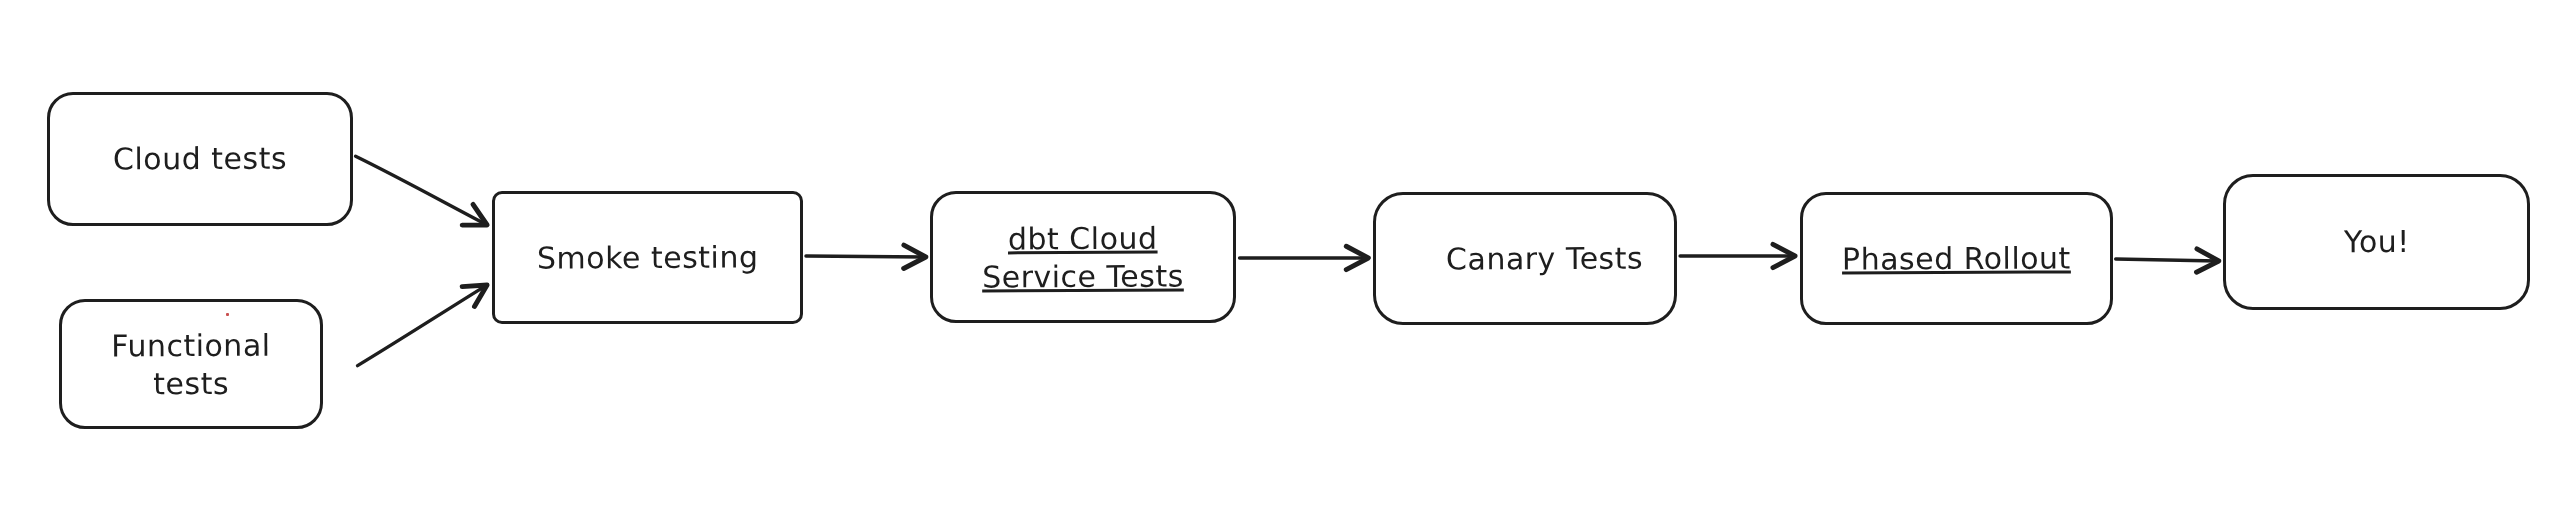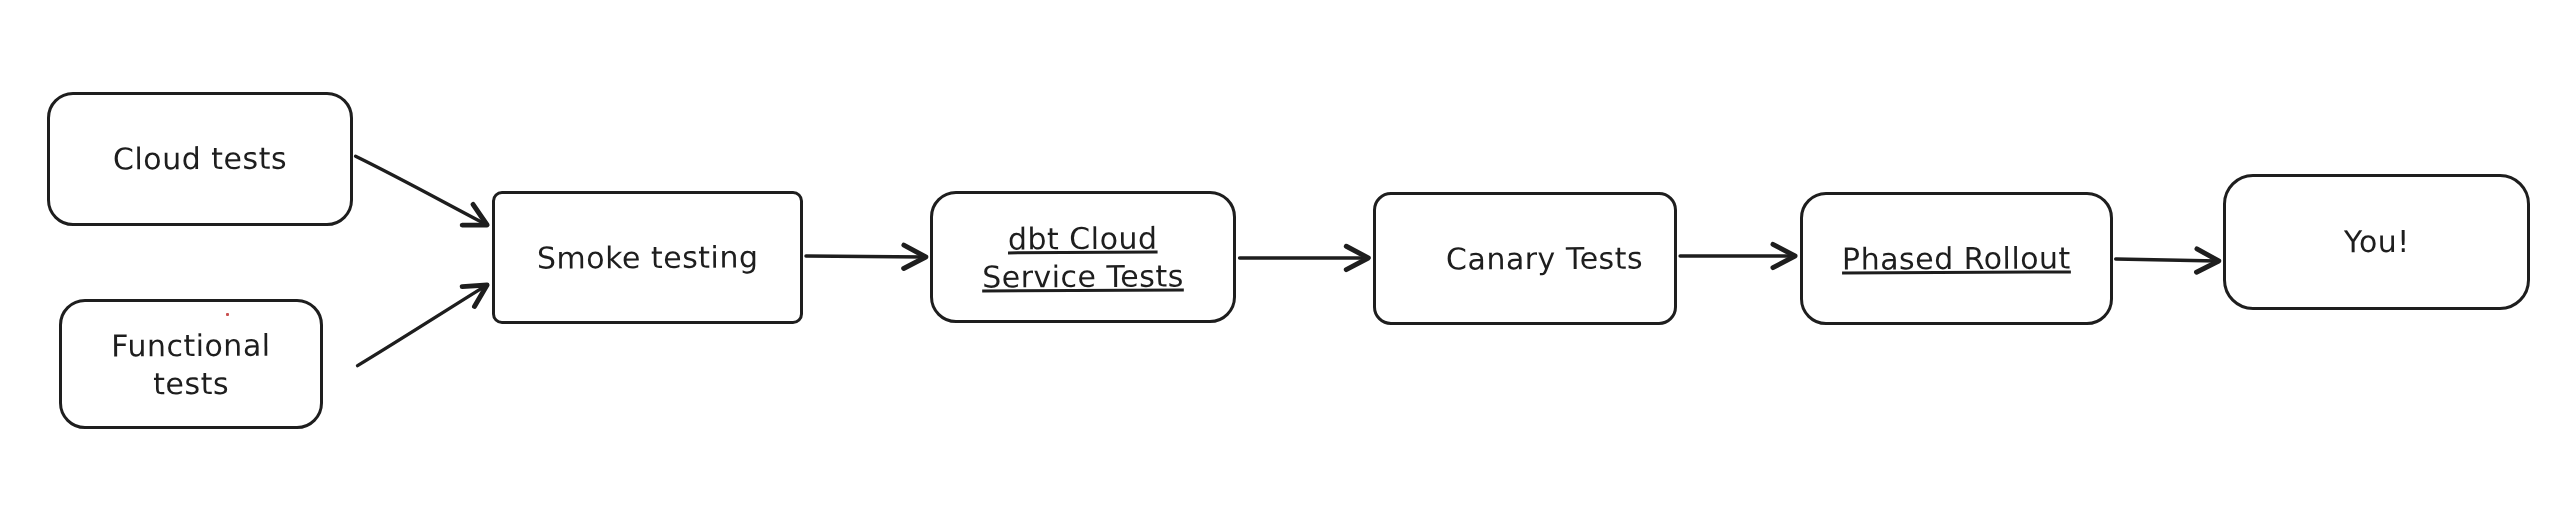--- a/index.html
+++ b/index.html
@@ -39,21 +39,21 @@
   }
   .node .label {
     white-space: pre-line;
     padding: 0 14px;
     transform: rotate(-0.3deg);
   }
   .node-unit-tests        { left: 47px;   top: 92px;  width: 306px; height: 134px; }
   .node-functional-tests  { left: 59px;   top: 299px; width: 264px; height: 130px; }
   .node-smoke-testing     { left: 492px;  top: 191px; width: 311px; height: 133px; border-radius: 10px; }
   .node-dbt-cloud         { left: 930px;  top: 191px; width: 306px; height: 132px; text-decoration: underline; }
-  .node-canary-tests      { left: 1373px; top: 192px; width: 304px; height: 133px; border-radius: 18px; padding-left: 40px; }
+  .node-canary-tests      { left: 1373px; top: 192px; width: 304px; height: 133px; border-radius: 30px; padding-left: 40px; }
   .node-phased-rollout    { left: 1800px; top: 192px; width: 313px; height: 133px; text-decoration: underline; }
   .node-you               { left: 2223px; top: 174px; width: 307px; height: 136px; border-radius: 30px; }
   .stray-dot {
     position: absolute;
     left: 226px;
     top: 313px;
     width: 3px;
     height: 3px;
     border-radius: 1px;
     background: #c94f4f;

